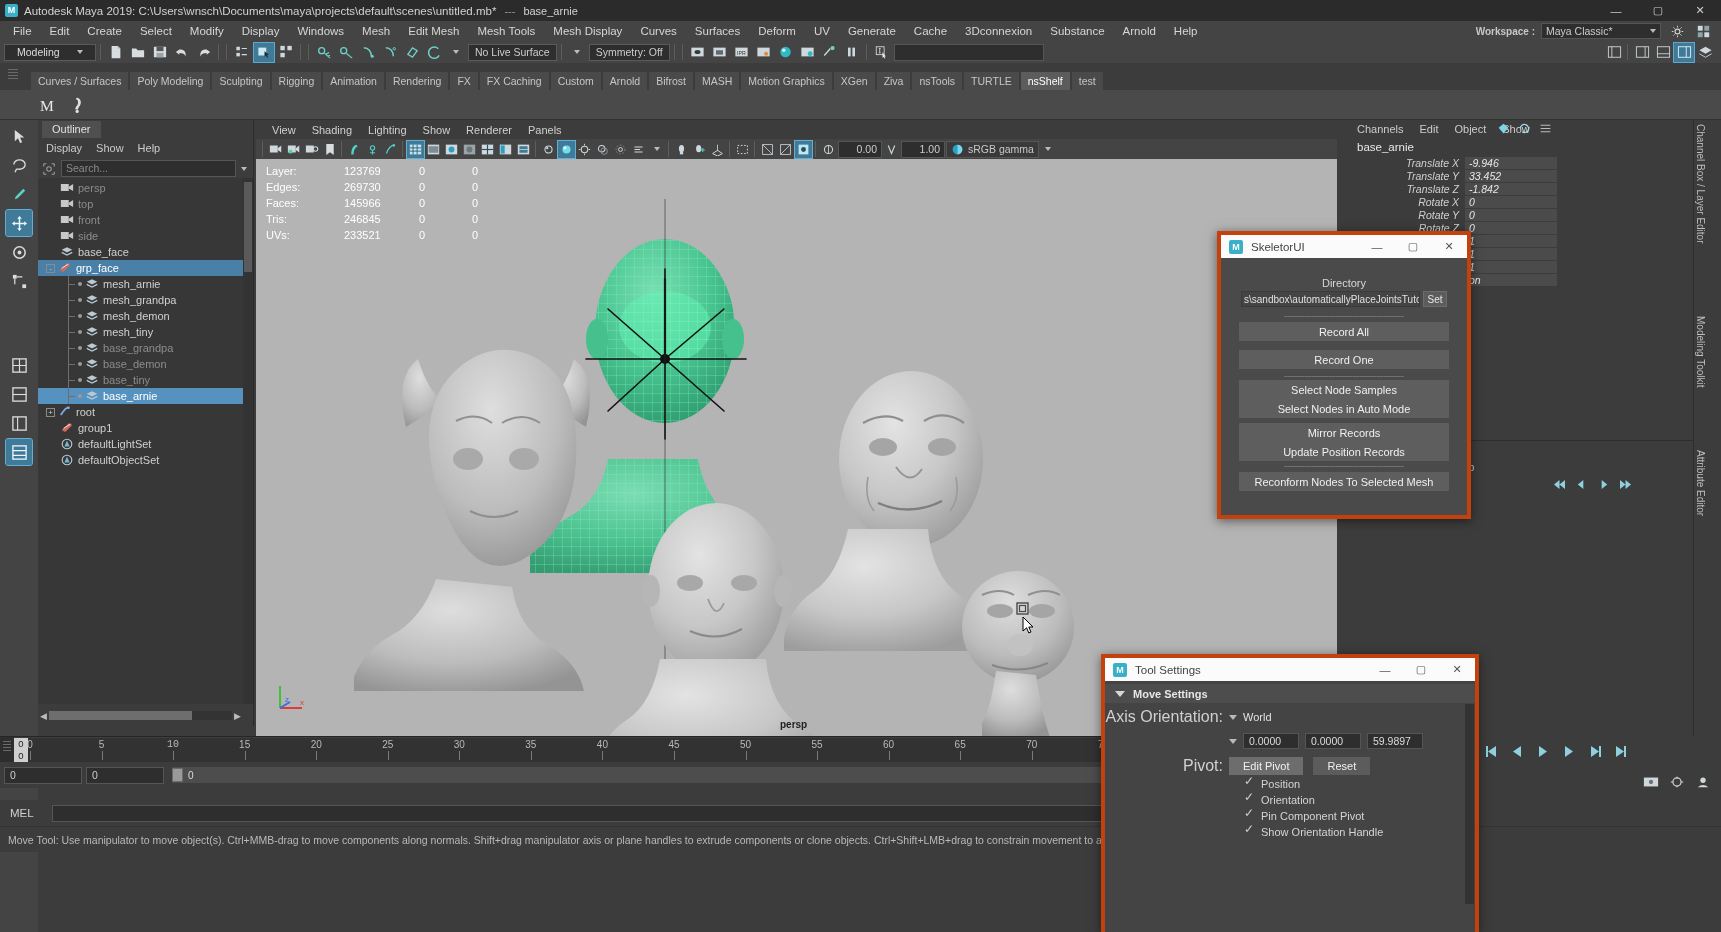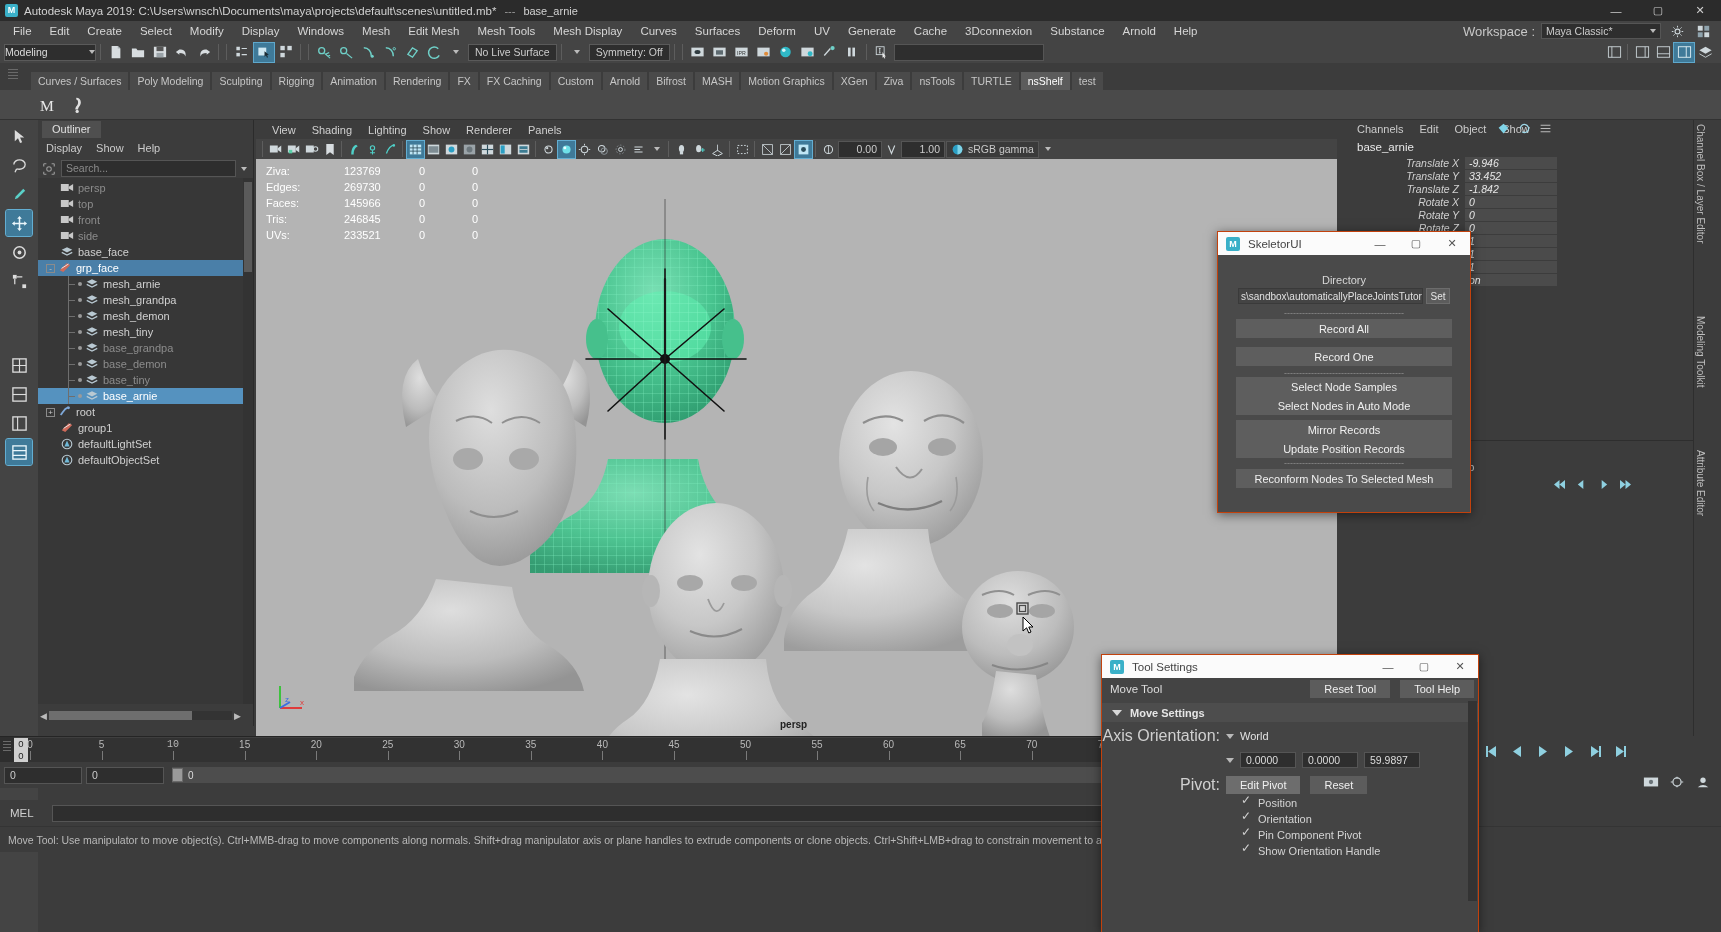--- a/index.html
+++ b/index.html
@@ -39,38 +39,38 @@
     position: absolute; top: 21px; left: 0; width: 1721px; height: 20px;
     background: #444; display: flex; align-items: center; padding-left: 4px;
   }
   .menu-item {
     padding: 0 9px; height: 20px; line-height: 20px; font-size: 11.5px; color: #d6d6d6;
     white-space: nowrap;
   }
   .workspace-area {
     margin-left: auto; display: flex; align-items: center; gap: 6px; padding-right: 8px;
   }
-  .workspace-label { font-size: 13px; color: #c8c8c8; }
+  .workspace-label { font-size: 10px; color: #c8c8c8; font-weight: bold; }
   .workspace-select {
     width: 120px; height: 16px; background: #2e2e2e; border: 1px solid #555;
     font-size: 10.5px; color: #ccc; display: flex; align-items: center;
     padding: 0 4px; position: relative;
   }
   .workspace-select .cv { flex: 1; }
   .caret { width: 0; height: 0; border-left: 3.5px solid transparent;
            border-right: 3.5px solid transparent; border-top: 4px solid #bbb; }
 
   
   .statusbar {
     position: absolute; top: 41px; left: 0; width: 1721px; height: 22px;
     background: #444; display: flex; align-items: center; padding-left: 4px; gap: 2px;
   }
   .mode-select {
     width: 92px; height: 17px; background: #2e2e2e; border: 1px solid #5a5a5a;
-    display: flex; align-items: center; padding: 0 0; font-size: 10.5px; color: #ddd;
+    display: flex; align-items: center; padding: 0 12px; font-size: 10.5px; color: #ddd;
   }
   .mode-select .cv { flex: 1; }
   .tb-sep { width: 6px; height: 18px; position: relative; }
   .tb-sep::before {
     content: ""; position: absolute; left: 2px; top: 1px; width: 1px; height: 16px;
     background: #5d5d5d;
   }
   .icon-btn {
     width: 20px; height: 19px; display: flex; align-items: center; justify-content: center;
     color: #cfd8dc; position: relative;
@@ -328,21 +328,21 @@
   .helpline {
     position: absolute; left: 0; top: 826px; width: 1721px; height: 26px;
     background: #3c3c3c; display: flex; align-items: center; padding-left: 8px;
     border-top: 1px solid #343434;
   }
   .help-text { font-size: 10.5px; color: #b9b9b9; white-space: nowrap; overflow: hidden; }
 
   
   .floatwin {
     position: absolute; background: #f0abfc; box-shadow: 0 2px 10px rgba(0,0,0,.5);
-    border: 1px solid #c2410c;
+    border: 4px solid #c2410c;
   }
   .fw-title {
     height: 23px; background: #fbfbfb; display: flex; align-items: center; padding-left: 8px;
   }
   .fw-logo {
     width: 14px; height: 14px; background: #3ab0c8; border-radius: 2px; margin-right: 8px;
     position: relative; flex: none;
   }
   .fw-logo::after {
     content: "M"; position: absolute; inset: 0; color: #fff; font-size: 9px; font-weight: bold;
@@ -1189,21 +1189,21 @@
       </div>
       <div class="vp-ico">
           <span class="caret"></span>
         </div>
     </div>
 
     <div class="vp-canvas">
 
       <div class="hud" id="hud">
           <div class="hud-row">
-            <span class="hud-label">Ziva:</span>
+            <span class="hud-label">Layer:</span>
             <span class="hud-v1">123769</span>
             <span class="hud-v2">0</span>
             <span class="hud-v3">0</span>
           </div>
           <div class="hud-row">
             <span class="hud-label">Edges:</span>
             <span class="hud-v1">269730</span>
             <span class="hud-v2">0</span>
             <span class="hud-v3">0</span>
           </div>
@@ -1647,25 +1647,20 @@
     <div class="fw-title">
       <div class="fw-logo"></div>
       <div class="fw-titletext">Tool Settings</div>
       <div class="fw-btns">
         <div class="fw-btn">—</div>
         <div class="fw-btn">▢</div>
         <div class="fw-btn close">✕</div>
       </div>
     </div>
     <div class="ts-body">
-      <div class="ts-row1">
-        <span class="ts-toolname">Move Tool</span>
-        <div class="ts-btn">Reset Tool</div>
-        <div class="ts-btn">Tool Help</div>
-      </div>
       <div class="ts-section">
         <span class="tri-down"></span>
         <span>Move Settings</span>
       </div>
       <div class="ts-field-row">
         <span class="ts-lab">Axis Orientation:</span>
         <span class="ts-caret"></span>
         <span class="ts-combo">World</span>
       </div>
       <div class="ts-field-row">

